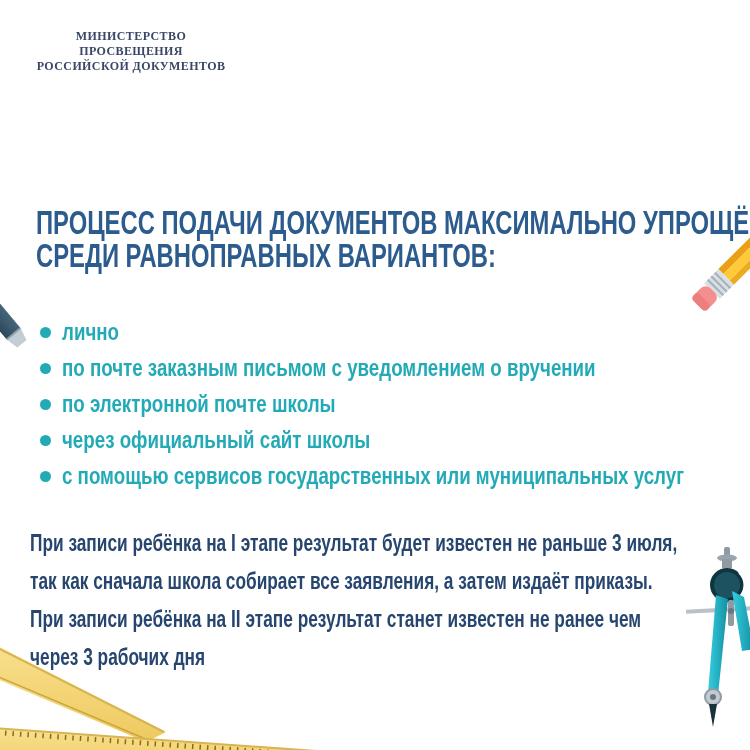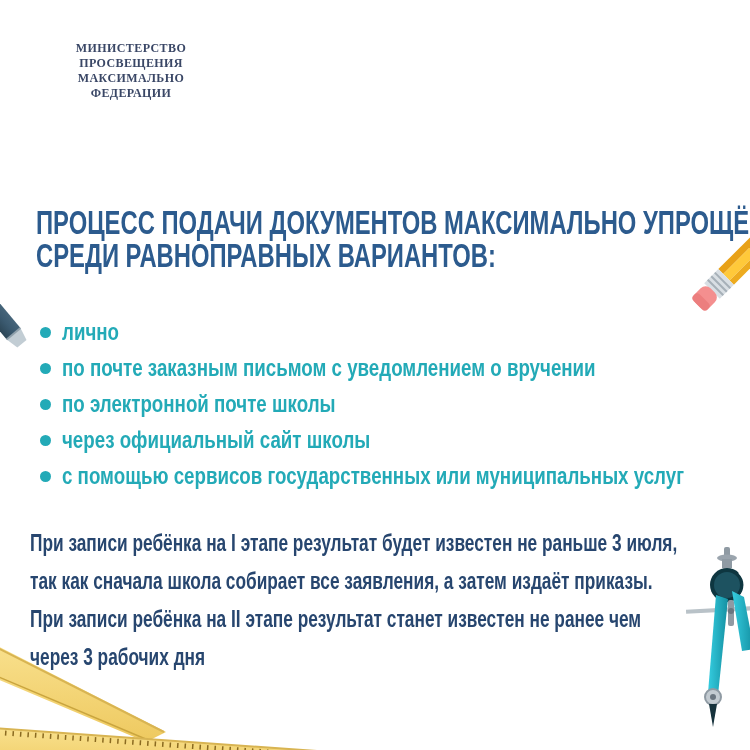--- a/index.html
+++ b/index.html
@@ -8,21 +8,21 @@
     position:relative; width:750px; height:750px; margin:0 auto;
     background:#ffffff; overflow:hidden;
   }
   .cond { display:inline-block; white-space:nowrap; }
 
   
   .ministry {
     position:absolute; left:36px; top:29px; width:190px;
     font-family:"Liberation Serif", serif;
     font-size:12px; line-height:15px; letter-spacing:0.4px;
-    color:#3a4766; text-align:center; font-weight:bold;margin-top:12px;
+    color:#3a4766; text-align:center; font-weight:bold;
   }
 
   
   .banner {
     position:absolute; left:33px; top:92px; width:684px; height:105px;
     box-sizing:border-box; border:4px solid #1f2446;
     background:linear-gradient(90deg,#3d4889 0%,#56589c 35%,#8784bd 75%,#a8a1d1 100%);
     display:flex; align-items:center; justify-content:center;
   }
   .banner-title {
@@ -64,21 +64,21 @@
   .deco-square   { left:0; bottom:0; }
   .deco-marker   { left:0; top:292px; }
 </style>
 </head>
 <body>
 
 <div class="poster">
 
   <div class="ministry">
     <div>МИНИСТЕРСТВО ПРОСВЕЩЕНИЯ</div>
-    <div>МАКСИМАЛЬНО ФЕДЕРАЦИИ</div>
+    <div>РОССИЙСКОЙ ДОКУМЕНТОВ</div>
   </div>
 
 
   <div class="intro">
     <div><span class="intro-line cond">ПРОЦЕСС ПОДАЧИ ДОКУМЕНТОВ МАКСИМАЛЬНО УПРОЩЁН.</span></div>
     <div><span class="intro-line cond">СРЕДИ РАВНОПРАВНЫХ ВАРИАНТОВ:</span></div>
   </div>
 
   <div class="options">
     <div class="opt-row">

